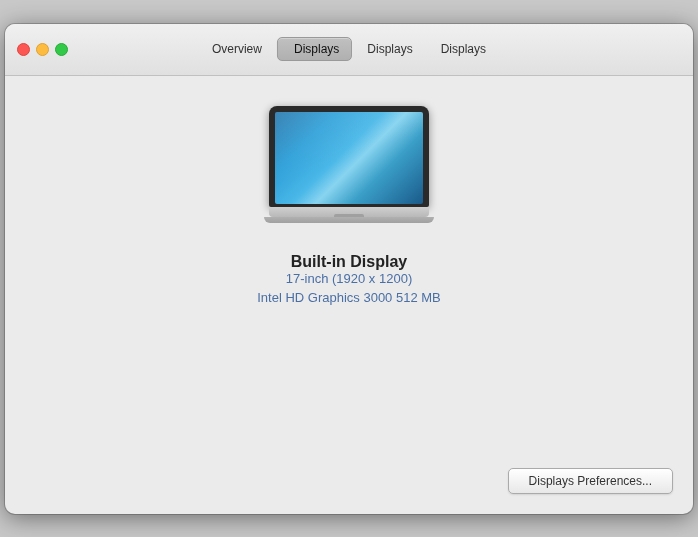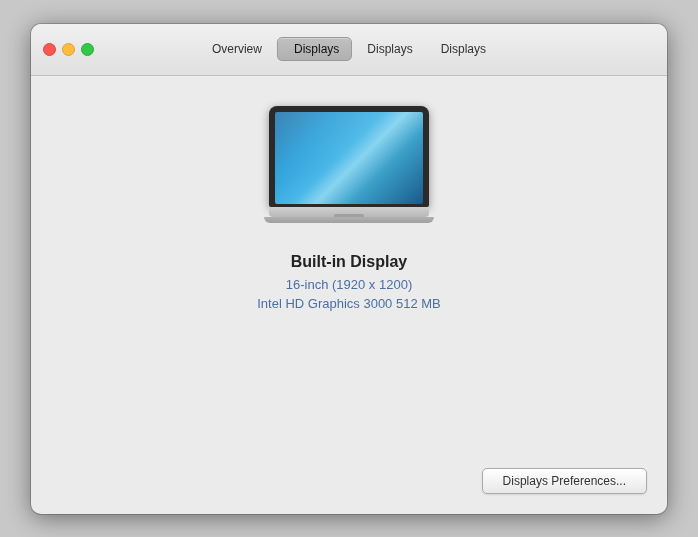--- a/index.html
+++ b/index.html
@@ -8,21 +8,21 @@
       width: 698px;
       height: 537px;
       background: #c8c8c8;
       font-family: -apple-system, "Helvetica Neue", Arial, sans-serif;
       display: flex;
       align-items: center;
       justify-content: center;
     }
 
     .window {
-      width: 636px;
+      width: 688px;
       height: 490px;
       background: #ebebeb;
       border-radius: 10px;
       box-shadow: 0 4px 24px rgba(0,0,0,0.45), 0 0 0 1px rgba(0,0,0,0.2);
       overflow: hidden;
       display: flex;
       flex-direction: column;
     }
 
     .titlebar {
@@ -151,21 +151,21 @@
 
     .display-info {
       text-align: center;
       margin-top: 10px;
     }
 
     .display-title {
       font-size: 16px;
       font-weight: bold;
       color: #222;
-      margin-bottom: 6px;
+      margin-bottom: 0;
     }
 
     .display-resolution {
       font-size: 13px;
       color: #4a6fa5;
       margin-bottom: 4px;
     }
 
     .display-graphics {
       font-size: 13px;
@@ -214,21 +214,21 @@
         <div class="laptop-screen-outer">
           <div class="laptop-screen"></div>
         </div>
         <div class="laptop-base"></div>
         <div class="laptop-footer"></div>
       </div>
     </div>
 
     <div class="display-info">
       <div class="display-title">Built-in Display</div>
-      <div class="display-resolution">16-inch (1920 x 1200)</div>
+      <div class="display-resolution">17-inch (1920 x 1200)</div>
       <div class="display-graphics">Intel HD Graphics 3000 512 MB</div>
     </div>
   </div>
 
   <div class="bottom-bar">
     <button class="preferences-btn">Displays Preferences...</button>
   </div>
 </div>
 
 </body></html>

